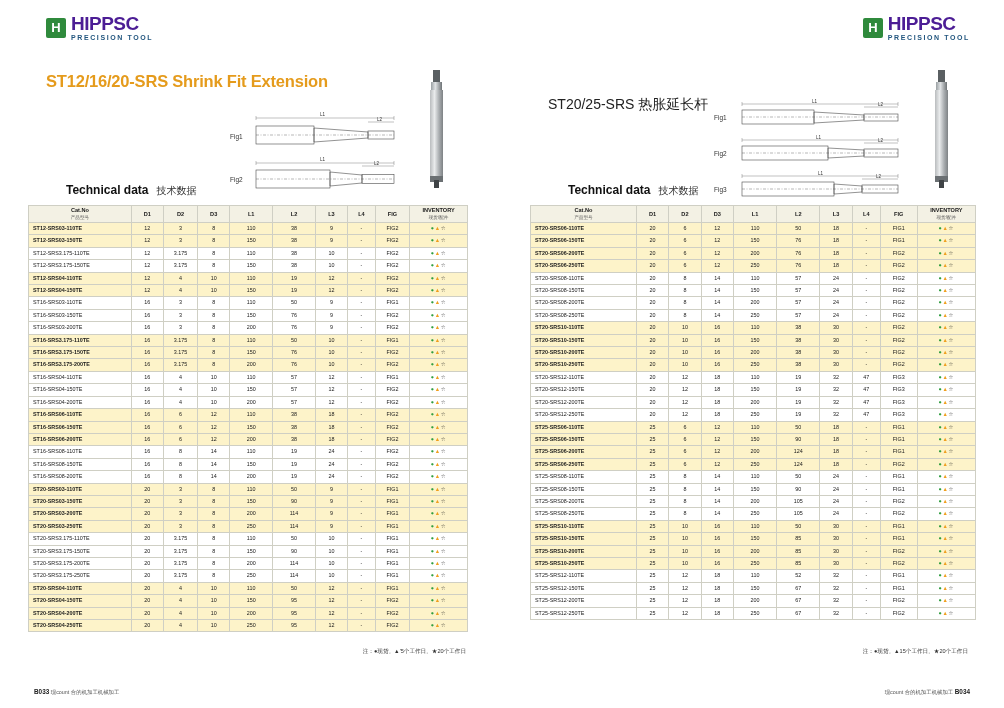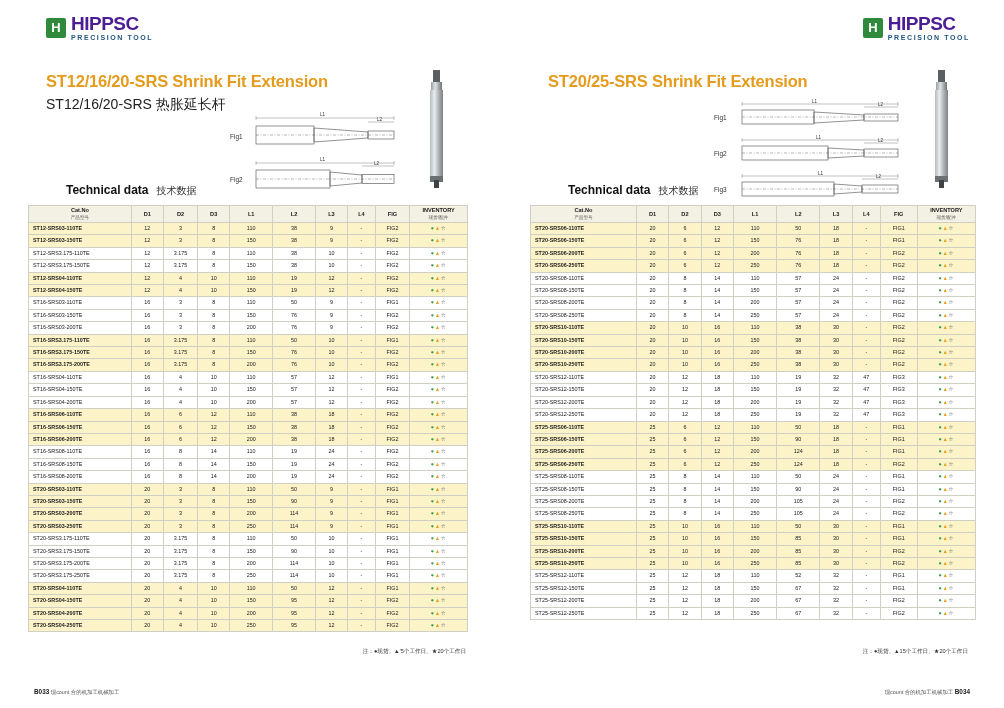--- a/index.html
+++ b/index.html
@@ -111,21 +111,20 @@
       <div class="mark">
           <span>H</span>
         </div>
       <div class="wordmark">
         <div class="top">HIPPSC</div>
         <div class="bottom">PRECISION TOOL</div>
       </div>
     </div>
 
     <div class="title-en" style="left:46px; top:72px;">ST12/16/20-SRS Shrink Fit Extension</div>
-    <div class="title-cn" style="left:46px; top:96px;">ST12/16/20-SRS 热胀延长杆</div>
 
     <div class="tech-data" style="left:46px; top:183px;">
       <span>Technical data</span><span class="cn">技术数据</span>
     </div>
 
     <div class="fig-wrap" style="left:228px; top:104px;">
       <svg width="190" height="92" viewBox="0 0 190 92">
 
         <text class="fig-label" x="2" y="35">Fig1</text>
         <g fill="none" stroke="#4a4a4a" stroke-width="0.6">
@@ -620,21 +619,21 @@
     <div class="logo" style="right:34px; top:14px;">
       <div class="mark">
           <span>H</span>
         </div>
       <div class="wordmark">
         <div class="top">HIPPSC</div>
         <div class="bottom">PRECISION TOOL</div>
       </div>
     </div>
 
-    <div class="title-en" style="left:46px; top:72px;">ST20/25-SRS Shrink Fit Extension</div>
+    <div class="title-cn" style="left:46px; top:96px;">ST20/25-SRS 热胀延长杆</div>
 
     <div class="tech-data" style="left:46px; top:183px;">
       <span>Technical data</span><span class="cn">技术数据</span>
     </div>
 
     <div class="fig-wrap" style="left:210px; top:98px;">
       <svg width="210" height="104" viewBox="0 0 210 104">
 
         <text class="fig-label" x="2" y="22">Fig1</text>
         <g fill="none" stroke="#4a4a4a" stroke-width="0.6">

